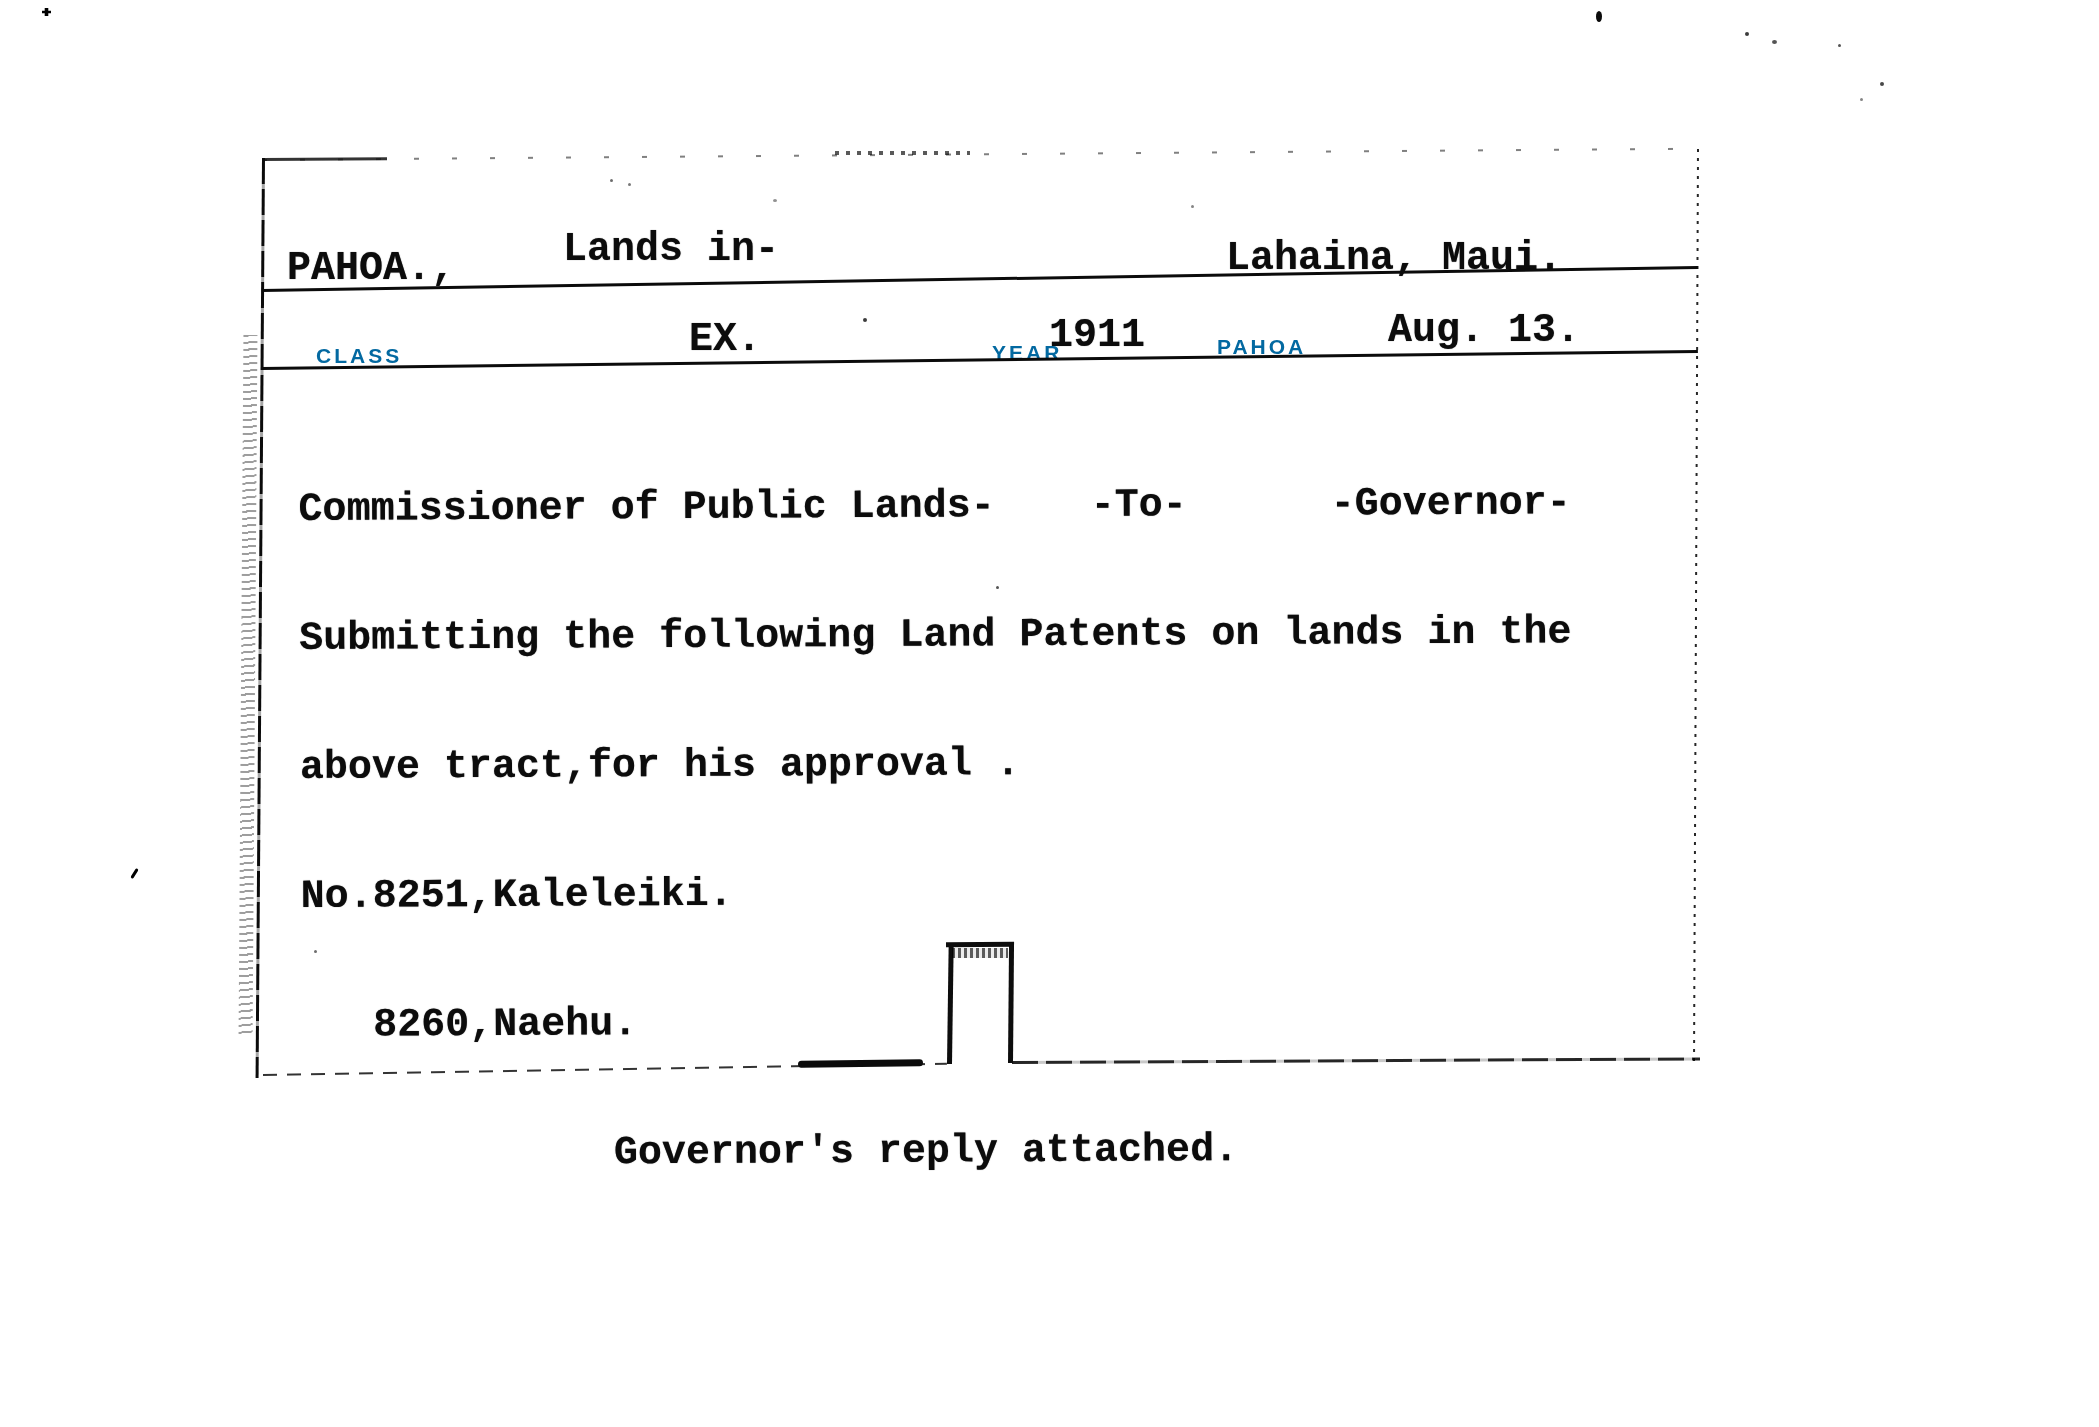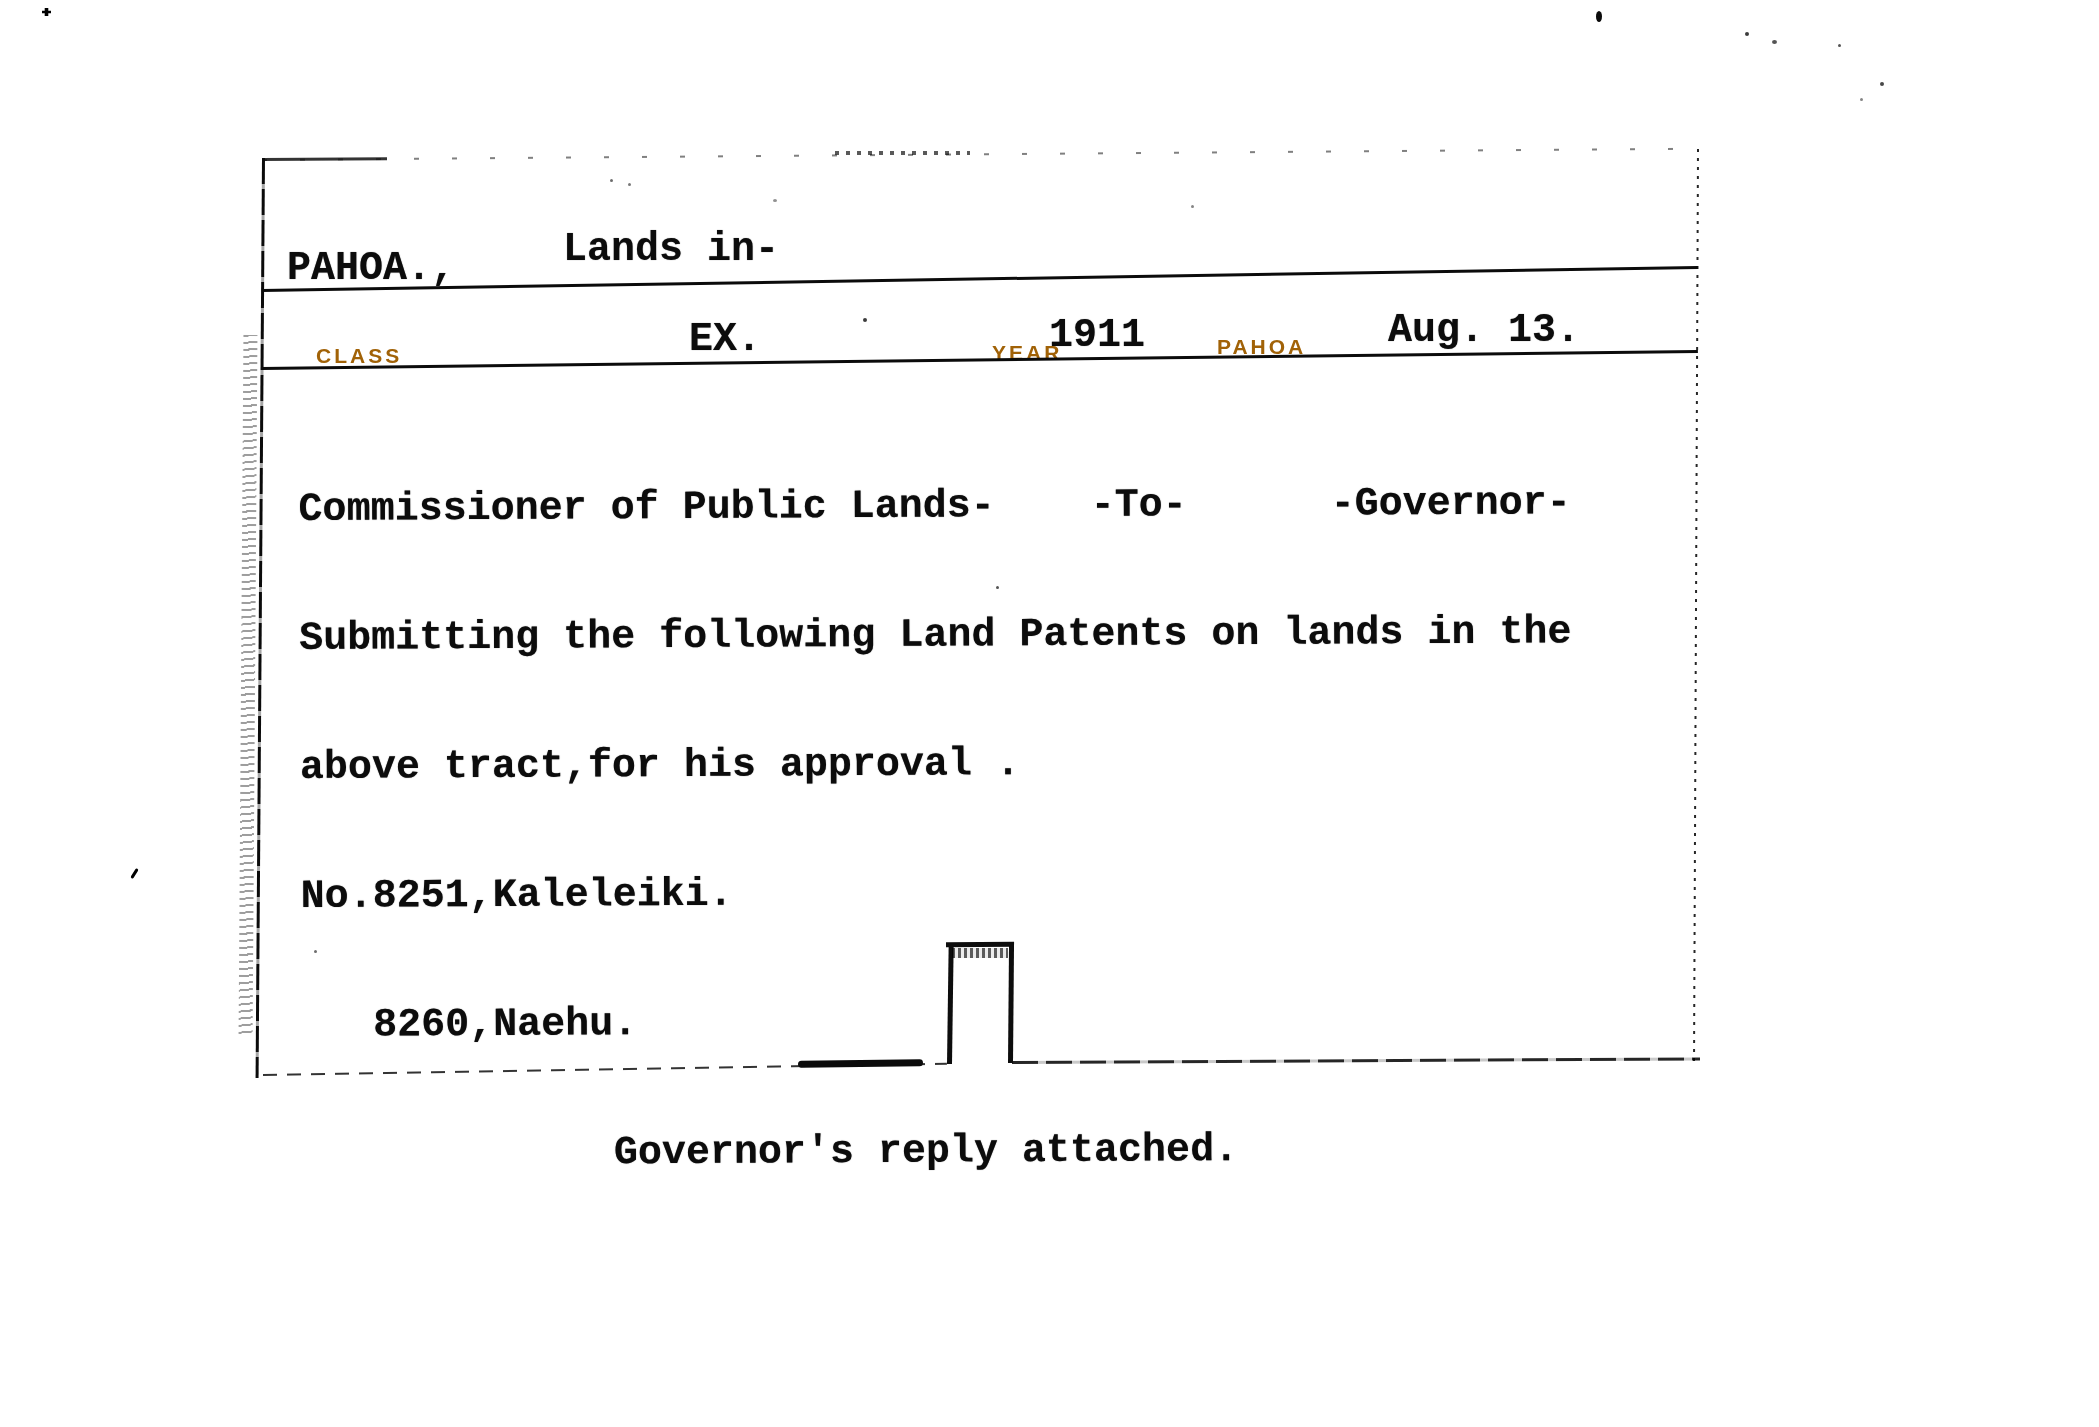--- a/index.html
+++ b/index.html
@@ -22,21 +22,21 @@
     white-space:pre;
     letter-spacing:0;
     text-shadow:0 0 1px rgba(0,0,0,.55);
   }
   
   .lbl{
     font-family:"Liberation Sans","DejaVu Sans",sans-serif;
     font-weight:bold;
     font-size:21px;
     letter-spacing:3px;
-    color:#a16207;
+    color:#0369a1;
     white-space:pre;
   }
   
   .rule{height:3px;background:#0b0b0b;transform-origin:left center;}
   .dashline{height:2px;transform-origin:left center;}
   .speck{background:#0b0b0b;border-radius:50%;}
   .bodytext div{white-space:pre;}
 </style>
 </head>
 <body>
@@ -72,20 +72,21 @@
   <div>
     <div class="abs" style="left:947px;top:944px;width:5px;height:120px;background:#0d0d0d;transform:rotate(0.8deg);transform-origin:bottom center;"></div>
     <div class="abs" style="left:1008px;top:942px;width:5px;height:121px;background:#0d0d0d;transform:rotate(0.5deg);transform-origin:bottom center;"></div>
     <div class="abs" style="left:946px;top:942px;width:68px;height:5px;background:#0d0d0d;transform:rotate(-0.6deg);"></div>
     <div class="abs" style="left:952px;top:948px;width:56px;height:10px;opacity:.8;filter:blur(0.4px);
                 background:repeating-linear-gradient(90deg,rgba(0,0,0,.8) 0 3px,rgba(0,0,0,.1) 3px 6px);"></div>
   </div>
 
   <div class="abs tw" style="left:287px;top:247px;">PAHOA.,</div>
   <div class="abs tw" style="left:563px;top:228px;">Lands in-</div>
+  <div class="abs tw" style="left:1226px;top:237px;">Lahaina, Maui.</div>
 
   <div class="abs rule" style="left:262px;top:289px;width:1436px;transform:rotate(-0.92deg);"></div>
 
   <div class="abs lbl" style="left:316px;top:344px;">CLASS</div>
   <div class="abs tw" style="left:689px;top:318px;">EX.</div>
   <div class="abs lbl" style="left:992px;top:341px;">YEAR</div>
   <div class="abs tw" style="left:1049px;top:314px;">1911</div>
   <div class="abs lbl" style="left:1217px;top:335px;">PAHOA</div>
   <div class="abs tw" style="left:1388px;top:309px;">Aug. 13.</div>
 

